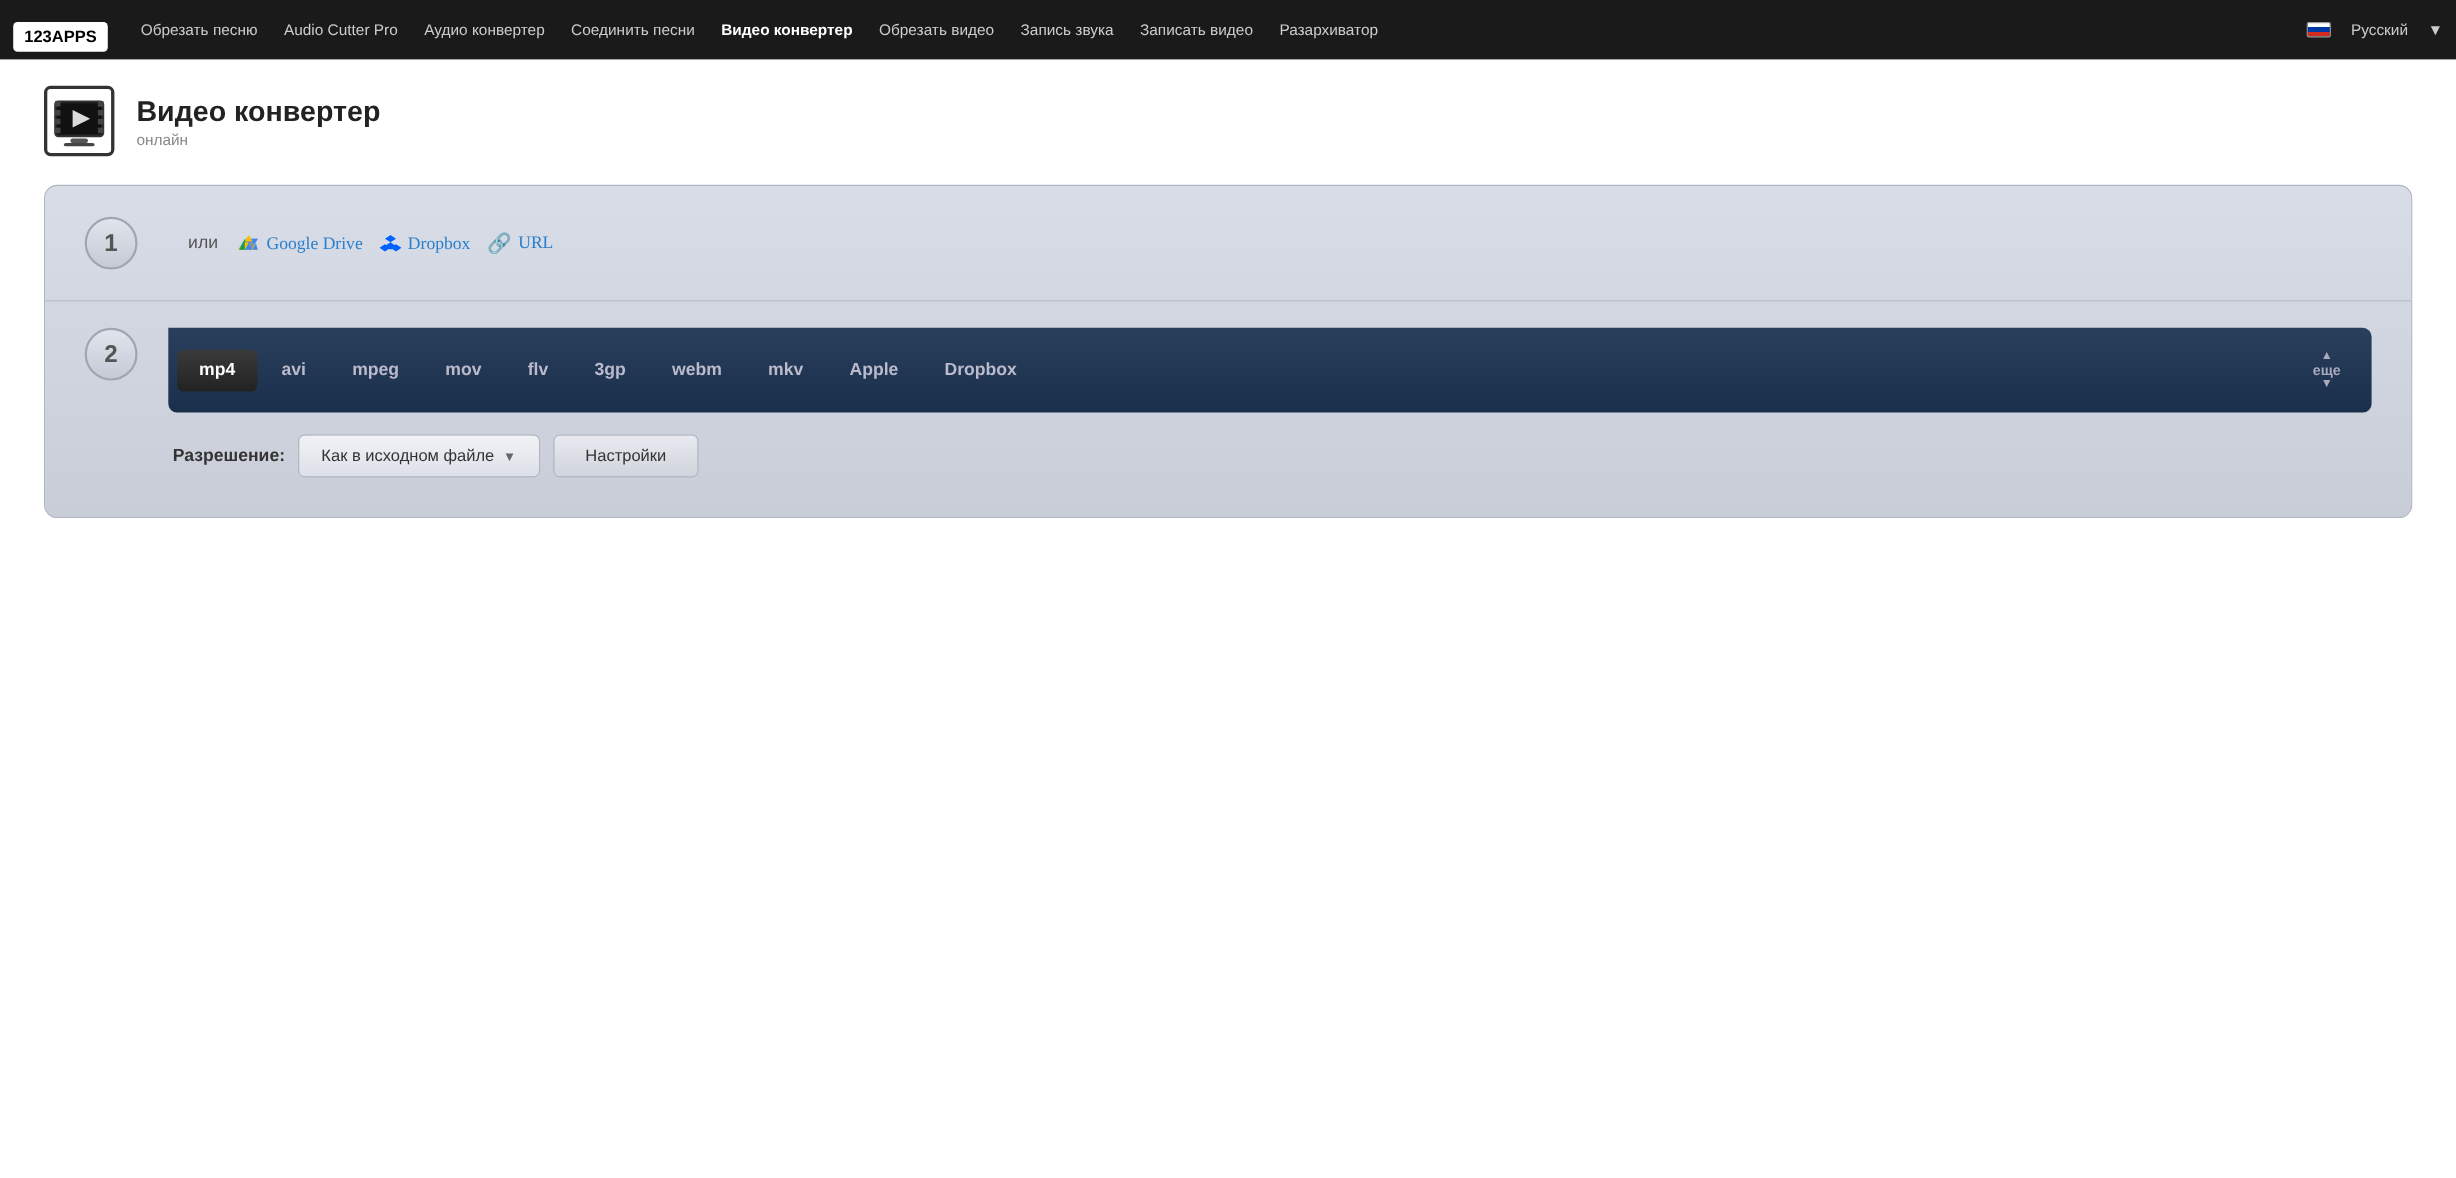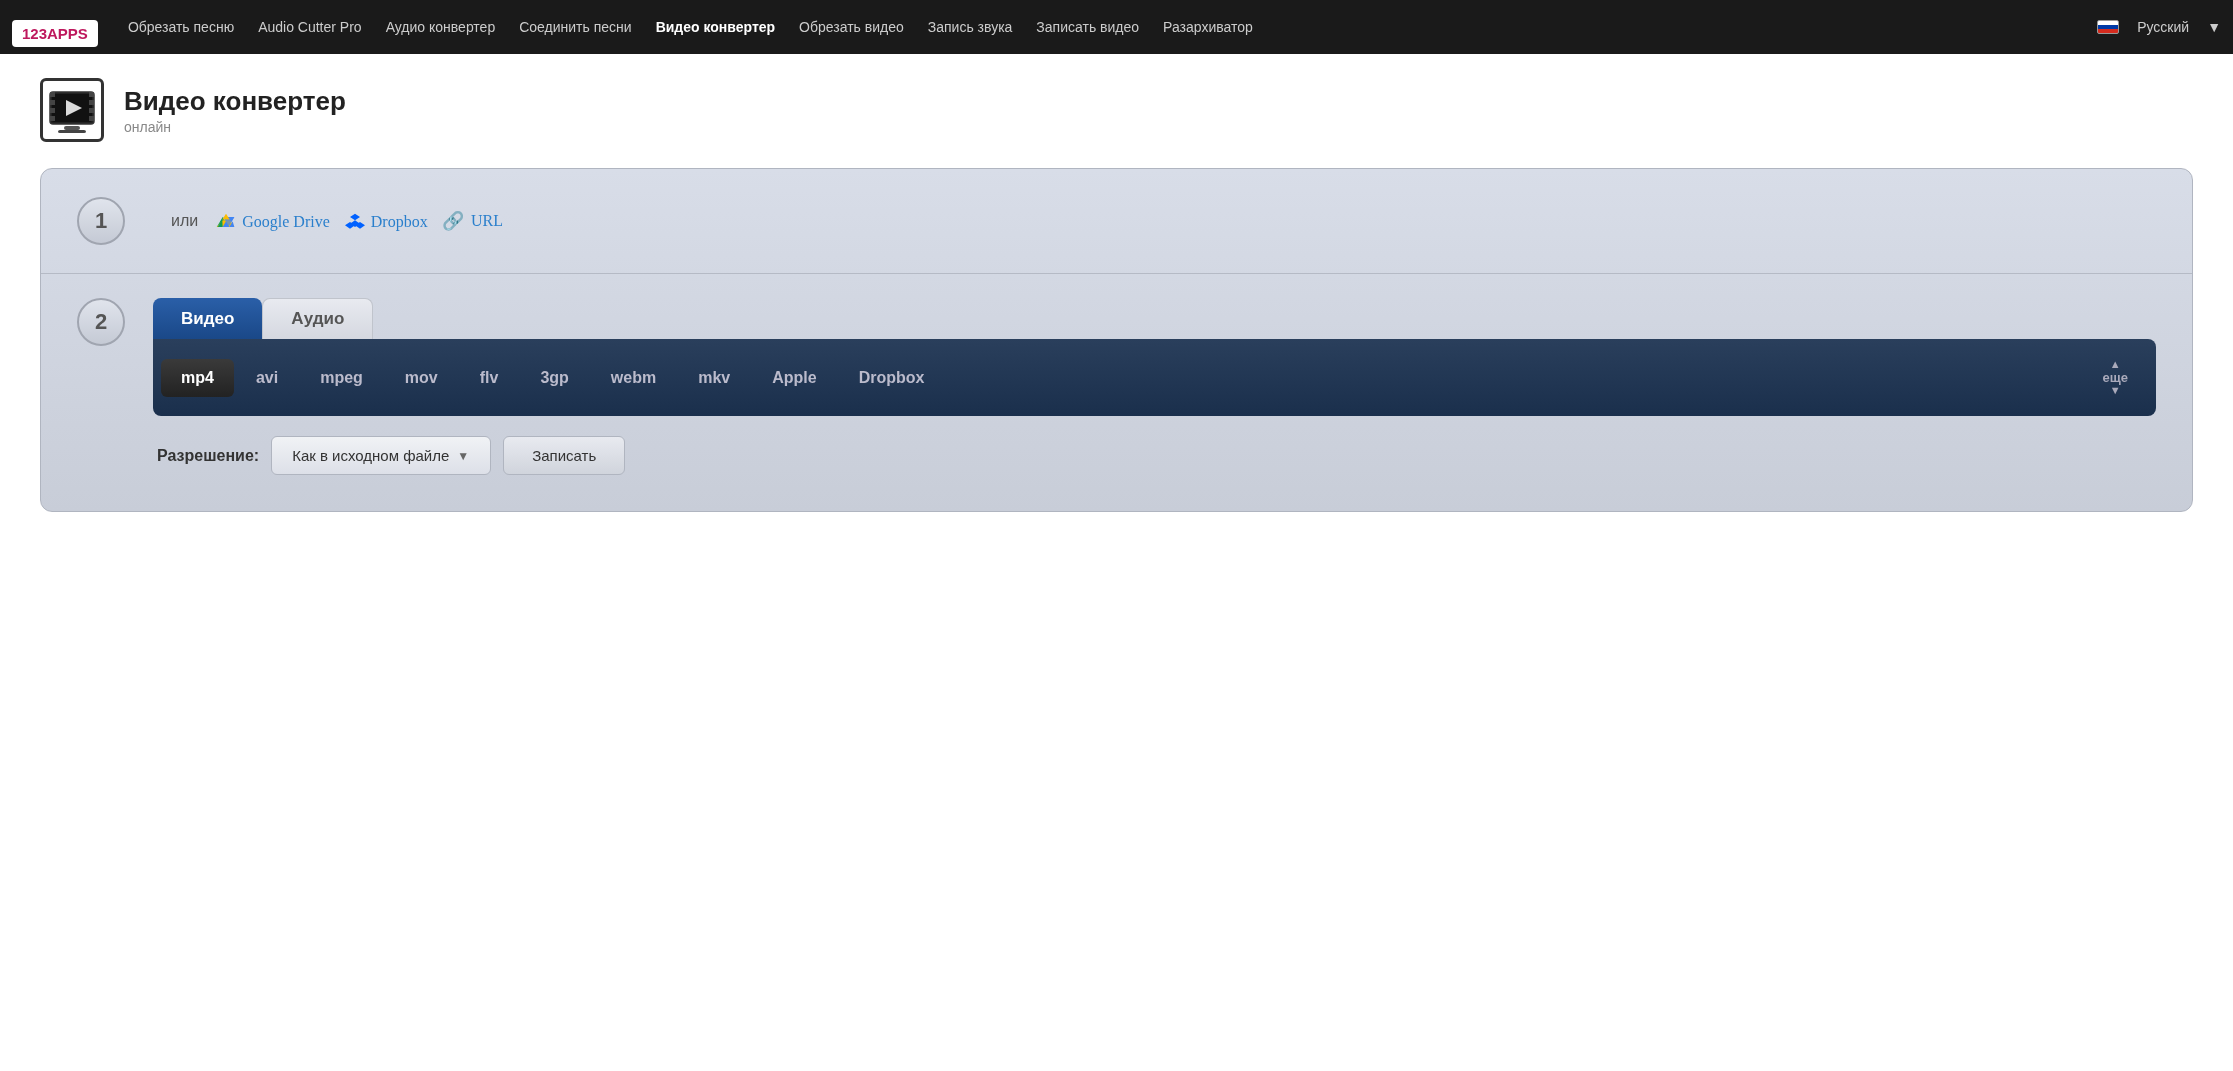--- a/index.html
+++ b/index.html
@@ -10,21 +10,21 @@
       background: #1a1a1a;
       color: #ccc;
       display: flex;
       align-items: center;
       flex-wrap: wrap;
       padding: 0 12px;
       min-height: 54px;
     }
     .nav-logo {
       background: #fff;
-      color: #be185d;
+      color: #000000;
       font-weight: bold;
       font-size: 15px;
       padding: 5px 10px;
       border-radius: 4px;
       margin-right: 18px;
       cursor: pointer;
       white-space: nowrap;
       margin-top: 13px;
     }
     .nav-links {
@@ -371,25 +371,20 @@
         <span class="url-icon">🔗</span>
         <span>URL</span>
       </a>
     </div>
   </div>
 
   <div class="step2-row">
     <div class="step-number">2</div>
     <div class="step2-content">
 
-      <div class="format-tabs">
-
-      <button class="format-tab active">Видео</button>
-          <button class="format-tab inactive">Аудио</button>
-        </div>
 
       <div class="format-bar">
 
       <button class="format-btn active">mp4</button>
           <button class="format-btn">avi</button>
           <button class="format-btn">mpeg</button>
           <button class="format-btn">mov</button>
           <button class="format-btn">flv</button>
           <button class="format-btn">3gp</button>
           <button class="format-btn">webm</button>
@@ -402,19 +397,19 @@
             <span style="font-size:11px;line-height:1">▼</span>
           </button>
         </div>
 
       <div class="resolution-row">
         <span class="resolution-label">Разрешение:</span>
         <div class="resolution-select">
           <span>Как в исходном файле</span>
           <span class="arrow">▼</span>
         </div>
-        <button class="settings-btn">Записать</button>
+        <button class="settings-btn">Настройки</button>
       </div>
 
     </div>
   </div>
 
 </main>
 
 </body></html>

